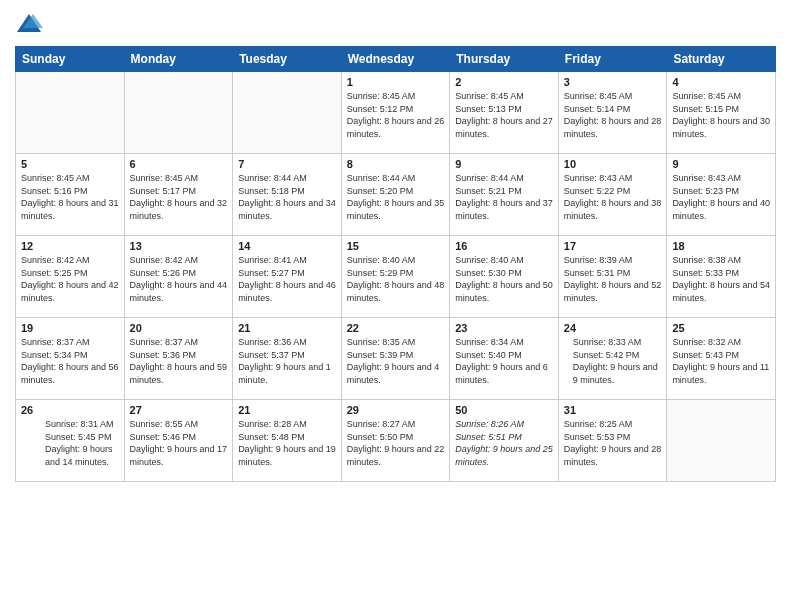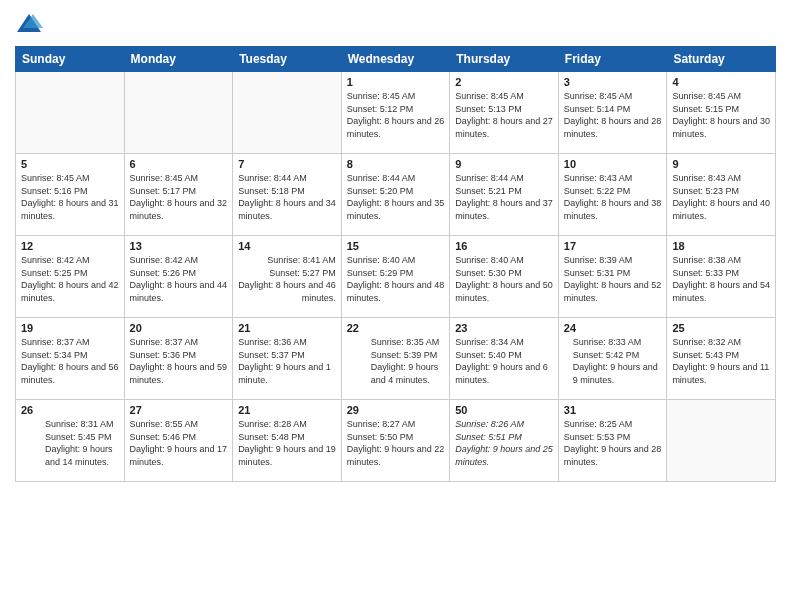--- a/index.html
+++ b/index.html
@@ -212,21 +212,21 @@
 Daylight: 8 hours and 42 minutes.</div>
           </td>
           <td>
             <span class="day-number">13</span>
             <div class="day-info" style="white-space: pre-line;">Sunrise: 8:42 AM
 Sunset: 5:26 PM
 Daylight: 8 hours and 44 minutes.</div>
           </td>
           <td>
             <span class="day-number">14</span>
-            <div class="day-info" style="white-space: pre-line; text-align: right;">Sunrise: 8:41 AM
+            <div class="day-info" style="white-space: pre-line;">Sunrise: 8:41 AM
 Sunset: 5:27 PM
 Daylight: 8 hours and 46 minutes.</div>
           </td>
           <td>
             <span class="day-number">15</span>
             <div class="day-info" style="white-space: pre-line;">Sunrise: 8:40 AM
 Sunset: 5:29 PM
 Daylight: 8 hours and 48 minutes.</div>
           </td>
           <td>
@@ -262,21 +262,21 @@
 Daylight: 8 hours and 59 minutes.</div>
           </td>
           <td>
             <span class="day-number">21</span>
             <div class="day-info" style="white-space: pre-line;">Sunrise: 8:36 AM
 Sunset: 5:37 PM
 Daylight: 9 hours and 1 minute.</div>
           </td>
           <td>
             <span class="day-number">22</span>
-            <div class="day-info" style="white-space: pre-line; margin-left: 24px;">Sunrise: 8:35 AM
+            <div class="day-info" style="white-space: pre-line;">Sunrise: 8:35 AM
 Sunset: 5:39 PM
 Daylight: 9 hours and 4 minutes.</div>
           </td>
           <td>
             <span class="day-number">23</span>
             <div class="day-info" style="white-space: pre-line;">Sunrise: 8:34 AM
 Sunset: 5:40 PM
 Daylight: 9 hours and 6 minutes.</div>
           </td>
           <td>

